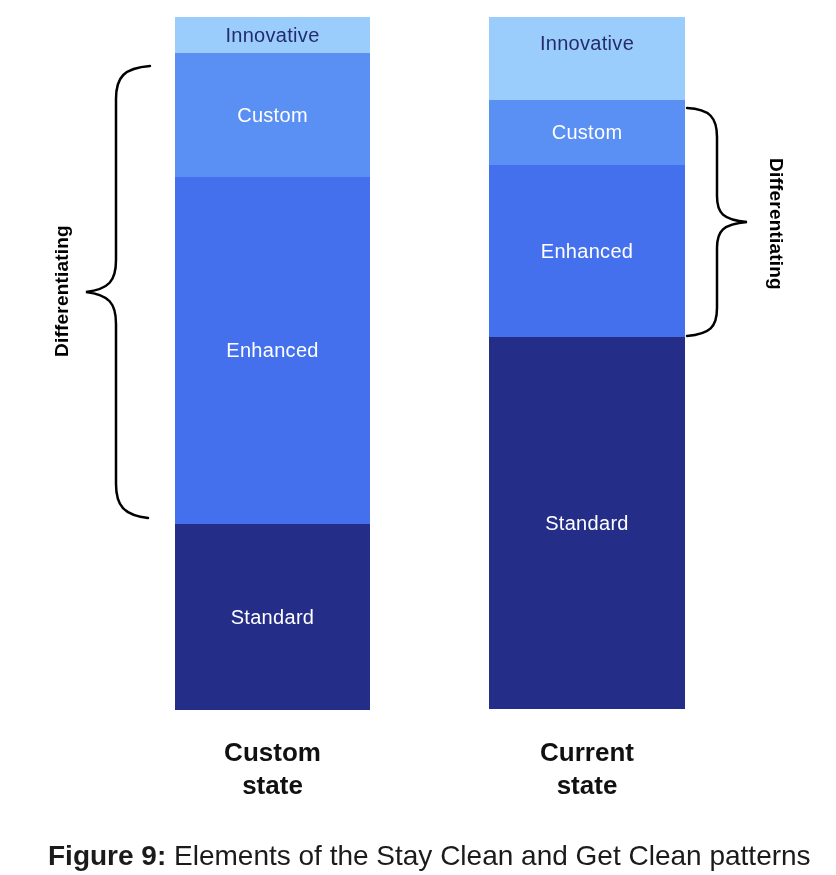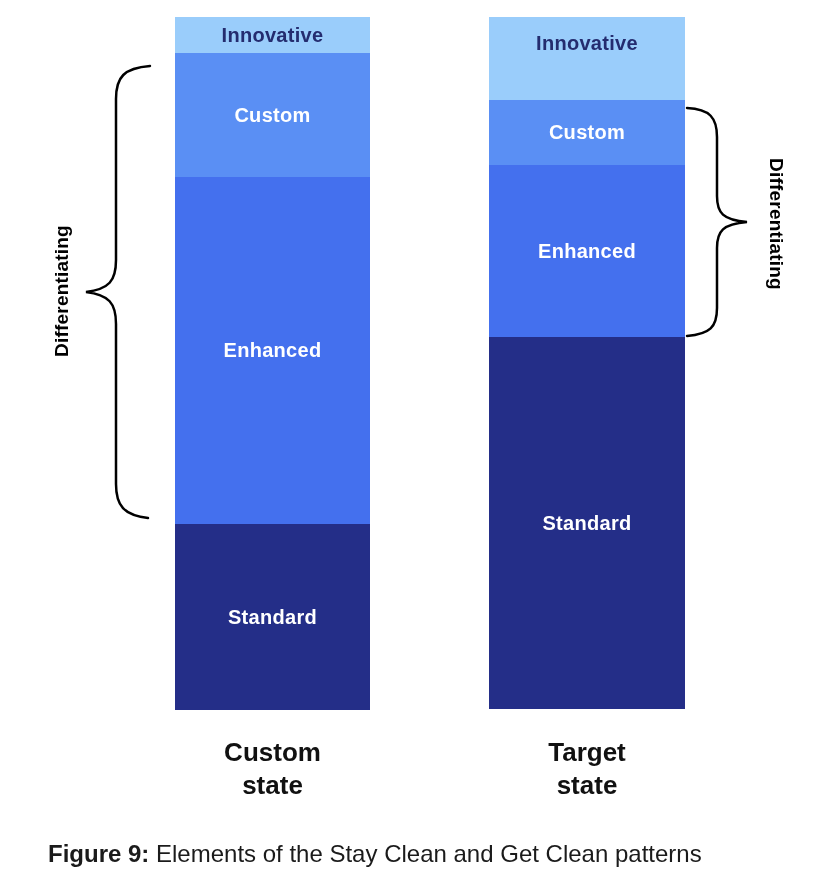--- a/index.html
+++ b/index.html
@@ -5,38 +5,38 @@
   html,body{margin:0;padding:0;background:#ffffff;}
   .canvas{
     position:relative;width:836px;height:875px;background:#ffffff;
     font-family:"Liberation Sans",sans-serif;overflow:hidden;
   }
   .bar{position:absolute;top:17px;display:flex;flex-direction:column;}
   #bar0{left:175px;width:195px;height:693px;}
   #bar1{left:489px;width:196px;height:692px;}
   .segment{
     flex:0 0 auto;display:flex;align-items:center;justify-content:center;
-    font-weight:bold;font-size:20px;letter-spacing:0.3px;box-sizing:border-box;text-align:right;
+    font-weight:normal;font-size:20px;letter-spacing:0.3px;box-sizing:border-box;text-align:right;
   }
   .segment.align-top{align-items:flex-start;padding-top:15px;}
   .brace-overlay{position:absolute;left:0;top:0;pointer-events:none;}
   .rot-label{
     position:absolute;font-weight:bold;font-size:19px;color:#000;
     white-space:nowrap;letter-spacing:0.2px;
   }
   #rot-left{left:62px;top:291px;transform:translate(-50%,-50%) rotate(-90deg);}
   #rot-right{left:776px;top:224px;transform:translate(-50%,-50%) rotate(90deg);}
   .cat-label{
     position:absolute;top:736px;text-align:center;font-weight:bold;
     font-size:26px;line-height:33px;color:#111111;
   }
   #cat0{left:175px;width:195px;}
   #cat1{left:489px;width:196px;}
   .caption{
-    position:absolute;left:48px;top:840px;font-size:24px;color:#1b1b1b;
+    position:absolute;left:48px;top:840px;font-size:28px;color:#1b1b1b;
     white-space:nowrap;
   }
   .caption .cap-bold{font-weight:bold;}
 </style>
 </head>
 <body>
 
 <div class="canvas">
 
   <div class="bar" id="bar0">
@@ -74,21 +74,21 @@
   </svg>
 
   <div class="rot-label" id="rot-left">Differentiating</div>
   <div class="rot-label" id="rot-right">Differentiating</div>
 
   <div class="cat-label" id="cat0">
     <div>Custom</div>
     <div>state</div>
   </div>
   <div class="cat-label" id="cat1">
-    <div>Target</div>
+    <div>Current</div>
     <div>state</div>
   </div>
 
   <div class="caption">
     <span class="cap-bold">Figure 9:</span><span> Elements of the Stay Clean and Get Clean patterns</span>
   </div>
 
 </div>
 
 </body></html>

